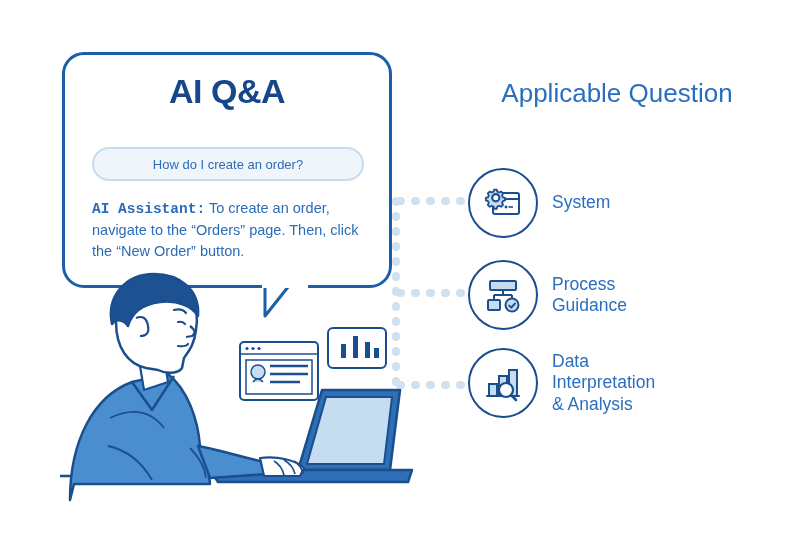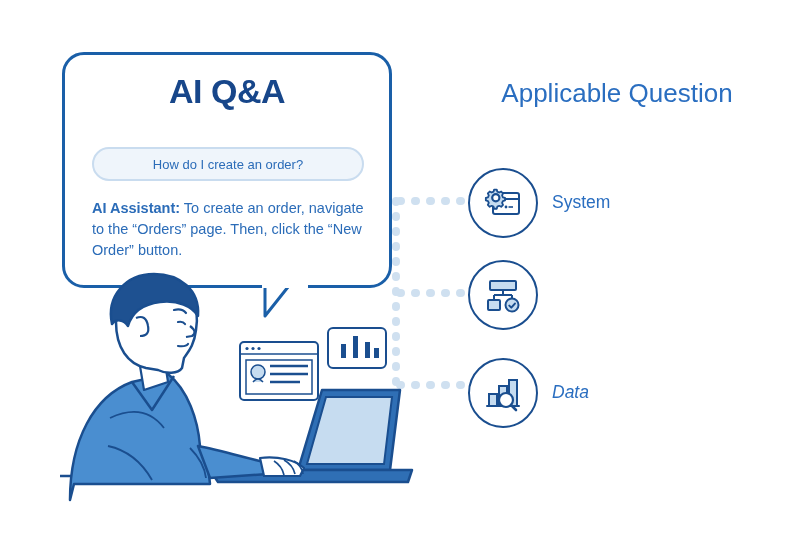--- a/index.html
+++ b/index.html
@@ -79,20 +79,21 @@
     left: 92px;
     top: 198px;
     width: 285px;
     font-size: 14.5px;
     line-height: 1.45;
     color: #2b6cb8;
   }
   .answer-label {
     font-weight: bold;
     color: #2b6cb8;
+    font-family: Liberation Mono, monospace;
   }
 
   
   .right-title {
     position: absolute;
     left: 452px;
     top: 78px;
     width: 330px;
     text-align: center;
     font-size: 26px;
@@ -104,21 +105,21 @@
   
   .cat-row {
     position: absolute;
     left: 468px;
     display: flex;
     align-items: center;
     gap: 14px;
   }
   .cat-row.r0 { top: 168px; }
   .cat-row.r1 { top: 260px; }
-  .cat-row.r2 { top: 358px; font-style: italic; }
+  .cat-row.r2 { top: 348px; }
 
   .cat-circle {
     width: 66px;
     height: 66px;
     border-radius: 50%;
     border: 2.5px solid #1a4e8f;
     background: #ffffff;
     display: flex;
     align-items: center;
     justify-content: center;
@@ -211,35 +212,41 @@
         <rect x="8" y="7" width="26" height="9" rx="1" fill="#c6dcf0" stroke="#1a4e8f" stroke-width="2"></rect>
         <line x1="21" y1="16" x2="21" y2="21" stroke="#1a4e8f" stroke-width="2"></line>
         <line x1="12" y1="21" x2="30" y2="21" stroke="#1a4e8f" stroke-width="2"></line>
         <line x1="12" y1="21" x2="12" y2="26" stroke="#1a4e8f" stroke-width="2"></line>
         <line x1="30" y1="21" x2="30" y2="25" stroke="#1a4e8f" stroke-width="2"></line>
         <rect x="6" y="26" width="12" height="10" rx="1" fill="#c6dcf0" stroke="#1a4e8f" stroke-width="2"></rect>
         <circle cx="30" cy="31" r="6.5" fill="#c6dcf0" stroke="#1a4e8f" stroke-width="2"></circle>
         <path d="M27.3 31.6 l2 2 3.6-4" fill="none" stroke="#1a4e8f" stroke-width="2" stroke-linecap="round" stroke-linejoin="round"></path>
       </svg>
     </div>
+    <div class="cat-label">
+      <div>Process</div>
+      <div>Guidance</div>
+    </div>
   </div>
 
   <div class="cat-row r2">
     <div class="cat-circle">
       <svg width="42" height="42" viewBox="0 0 42 42" xmlns="http://www.w3.org/2000/svg">
         <rect x="7" y="22" width="8" height="12" fill="#c6dcf0" stroke="#1a4e8f" stroke-width="2"></rect>
         <rect x="17" y="14" width="8" height="20" fill="#c6dcf0" stroke="#1a4e8f" stroke-width="2"></rect>
         <rect x="27" y="8" width="8" height="26" fill="#c6dcf0" stroke="#1a4e8f" stroke-width="2"></rect>
         <line x1="5" y1="34" x2="37" y2="34" stroke="#1a4e8f" stroke-width="2" stroke-linecap="round"></line>
         <circle cx="24" cy="28" r="7" fill="#ffffff" stroke="#1a4e8f" stroke-width="2.2"></circle>
         <line x1="29" y1="33" x2="34" y2="38" stroke="#1a4e8f" stroke-width="2.6" stroke-linecap="round"></line>
       </svg>
     </div>
     <div class="cat-label">
       <div>Data</div>
+      <div>Interpretation</div>
+      <div>&amp; Analysis</div>
     </div>
   </div>
 
   <svg class="illustration" viewBox="0 0 400 240" xmlns="http://www.w3.org/2000/svg">
 
     <line x1="0" y1="206" x2="350" y2="206" stroke="#1a4e8f" stroke-width="2.5"></line>
 
     <g>
       <rect x="180" y="72" width="78" height="58" rx="4" fill="#ffffff" stroke="#1a4e8f" stroke-width="2"></rect>
       <line x1="180" y1="84" x2="258" y2="84" stroke="#1a4e8f" stroke-width="1.6"></line>

